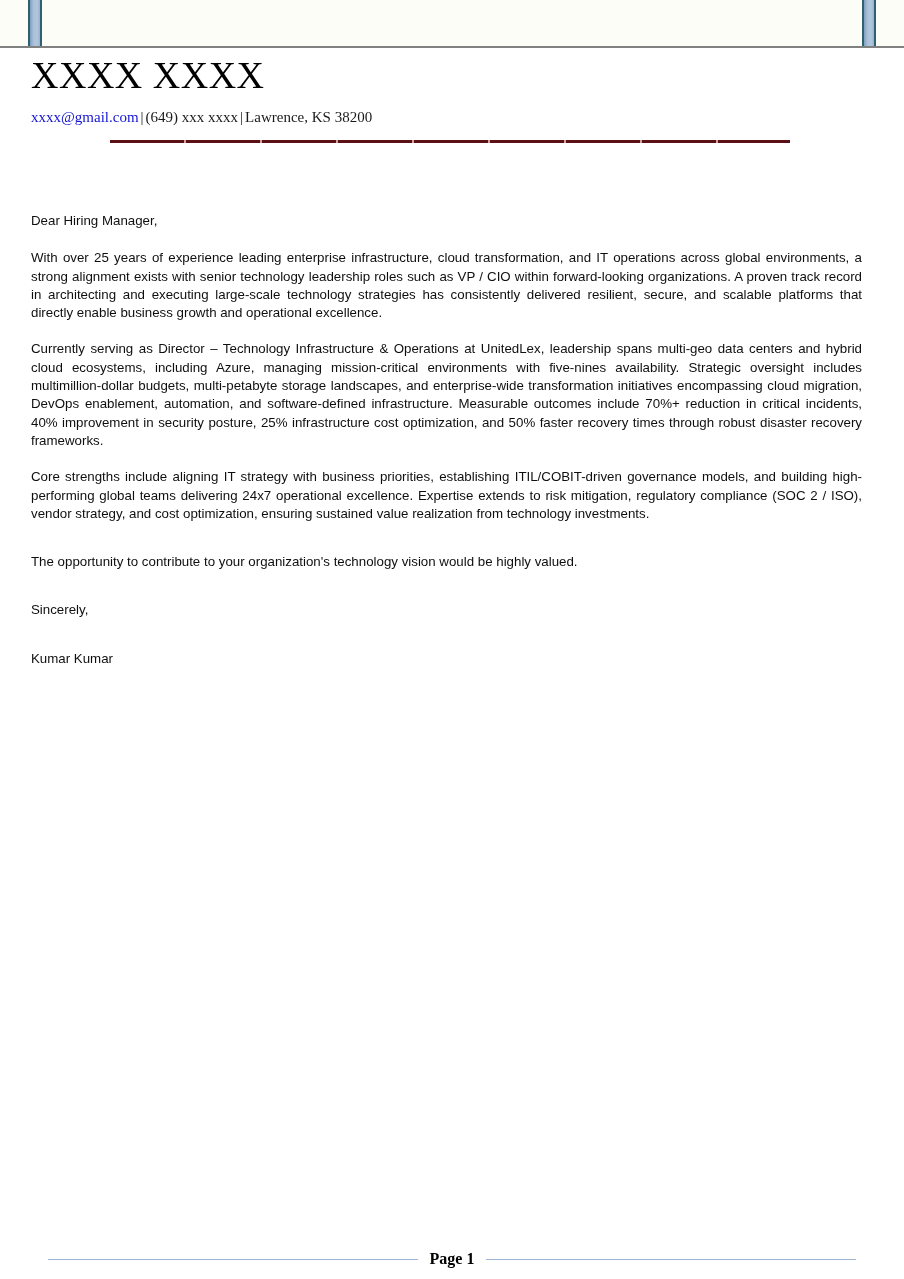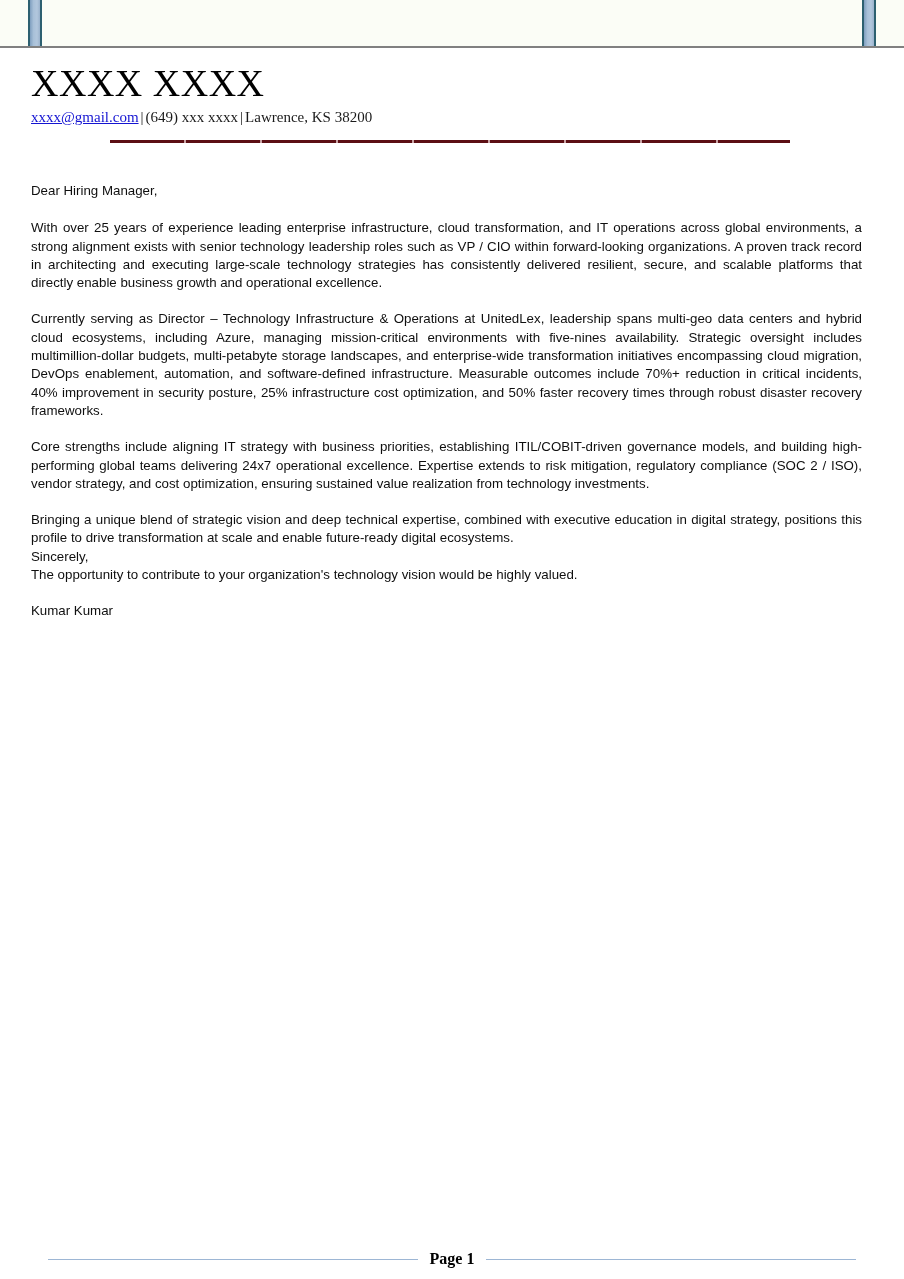--- a/index.html
+++ b/index.html
@@ -36,41 +36,40 @@
     border-right: 2px solid #2d6070;
     box-sizing: border-box;
   }
   #margin-marker-left  { left: 28px; }
   #margin-marker-right { left: 862px; }
 
   
   #name-heading {
     position: absolute;
     left: 31px;
-    top: 62px;
+    top: 54px;
     font-family: "Liberation Serif", serif;
     font-size: 38px;
     line-height: 42px;
     letter-spacing: 0.5px;
     color: #000000;
     white-space: nowrap;
   }
   #contact-line {
     position: absolute;
     left: 31px;
     top: 108px;
     font-family: "Liberation Serif", serif;
     font-size: 15px;
     line-height: 18px;
     color: #1a1a1a;
     white-space: nowrap;
   }
   #contact-line .email-link {
     color: #1414d2;
-    text-decoration: underline;
     cursor: pointer;
   }
   #contact-line .sep {
     color: #1a1a1a;
     padding: 0 2px;
   }
 
   
   #header-rule {
     position: absolute;
@@ -99,20 +98,21 @@
     color: #0f0f0f;
   }
   #letter-body p {
     margin: 0 0 18px 0;
     text-align: justify;
     text-justify: inter-word;
     font-stretch: semi-condensed;
   }
   #letter-body p.no-justify {
     text-align: left;
+    margin-top: 30px;
   }
   #letter-body p.salutation {
     margin-bottom: 19px;
   }
   #letter-body p.closing-block {
     margin-bottom: 0;
   }
 
   
   #page-footer {
@@ -154,23 +154,22 @@
   <span class="email-link">xxxx@gmail.com</span><span class="sep">|</span><span>(649) xxx xxxx</span><span class="sep">|</span><span>Lawrence, KS 38200</span>
 </div>
 
 <div id="header-rule"></div>
 
 <div id="letter-body">
   <p class="salutation no-justify">Dear Hiring Manager,</p>
   <p>With over 25 years of experience leading enterprise infrastructure, cloud transformation, and IT operations across global environments, a strong alignment exists with senior technology leadership roles such as VP / CIO within forward-looking organizations. A proven track record in architecting and executing large-scale technology strategies has consistently delivered resilient, secure, and scalable platforms that directly enable business growth and operational excellence.</p>
   <p>Currently serving as Director – Technology Infrastructure &amp; Operations at UnitedLex, leadership spans multi-geo data centers and hybrid cloud ecosystems, including Azure, managing mission-critical environments with five-nines availability. Strategic oversight includes multimillion-dollar budgets, multi-petabyte storage landscapes, and enterprise-wide transformation initiatives encompassing cloud migration, DevOps enablement, automation, and software-defined infrastructure. Measurable outcomes include 70%+ reduction in critical incidents, 40% improvement in security posture, 25% infrastructure cost optimization, and 50% faster recovery times through robust disaster recovery frameworks.</p>
   <p>Core strengths include aligning IT strategy with business priorities, establishing ITIL/COBIT-driven governance models, and building high-performing global teams delivering 24x7 operational excellence. Expertise extends to risk mitigation, regulatory compliance (SOC 2 / ISO), vendor strategy, and cost optimization, ensuring sustained value realization from technology investments.</p>
-  <p style="margin-bottom:0;">Bringing a unique blend of strategic vision and deep technical expertise, combined with executive education in digital strategy, positions this profile to drive transformation at scale and enable future-ready digital ecosystems.</p>
+  <p class="no-justify">The opportunity to contribute to your organization's technology vision would be highly valued.</p>
   <p class="no-justify" style="margin-bottom:0;">Sincerely,</p>
-  <p class="no-justify">The opportunity to contribute to your organization's technology vision would be highly valued.</p>
   <p class="no-justify closing-block">Kumar Kumar</p>
 </div>
 
 <div id="page-footer">
   <div class="footer-rule" id="footer-rule-left"></div>
   <div id="page-number-label">Page 1</div>
   <div class="footer-rule" id="footer-rule-right"></div>
 </div>
 
 </body></html>

